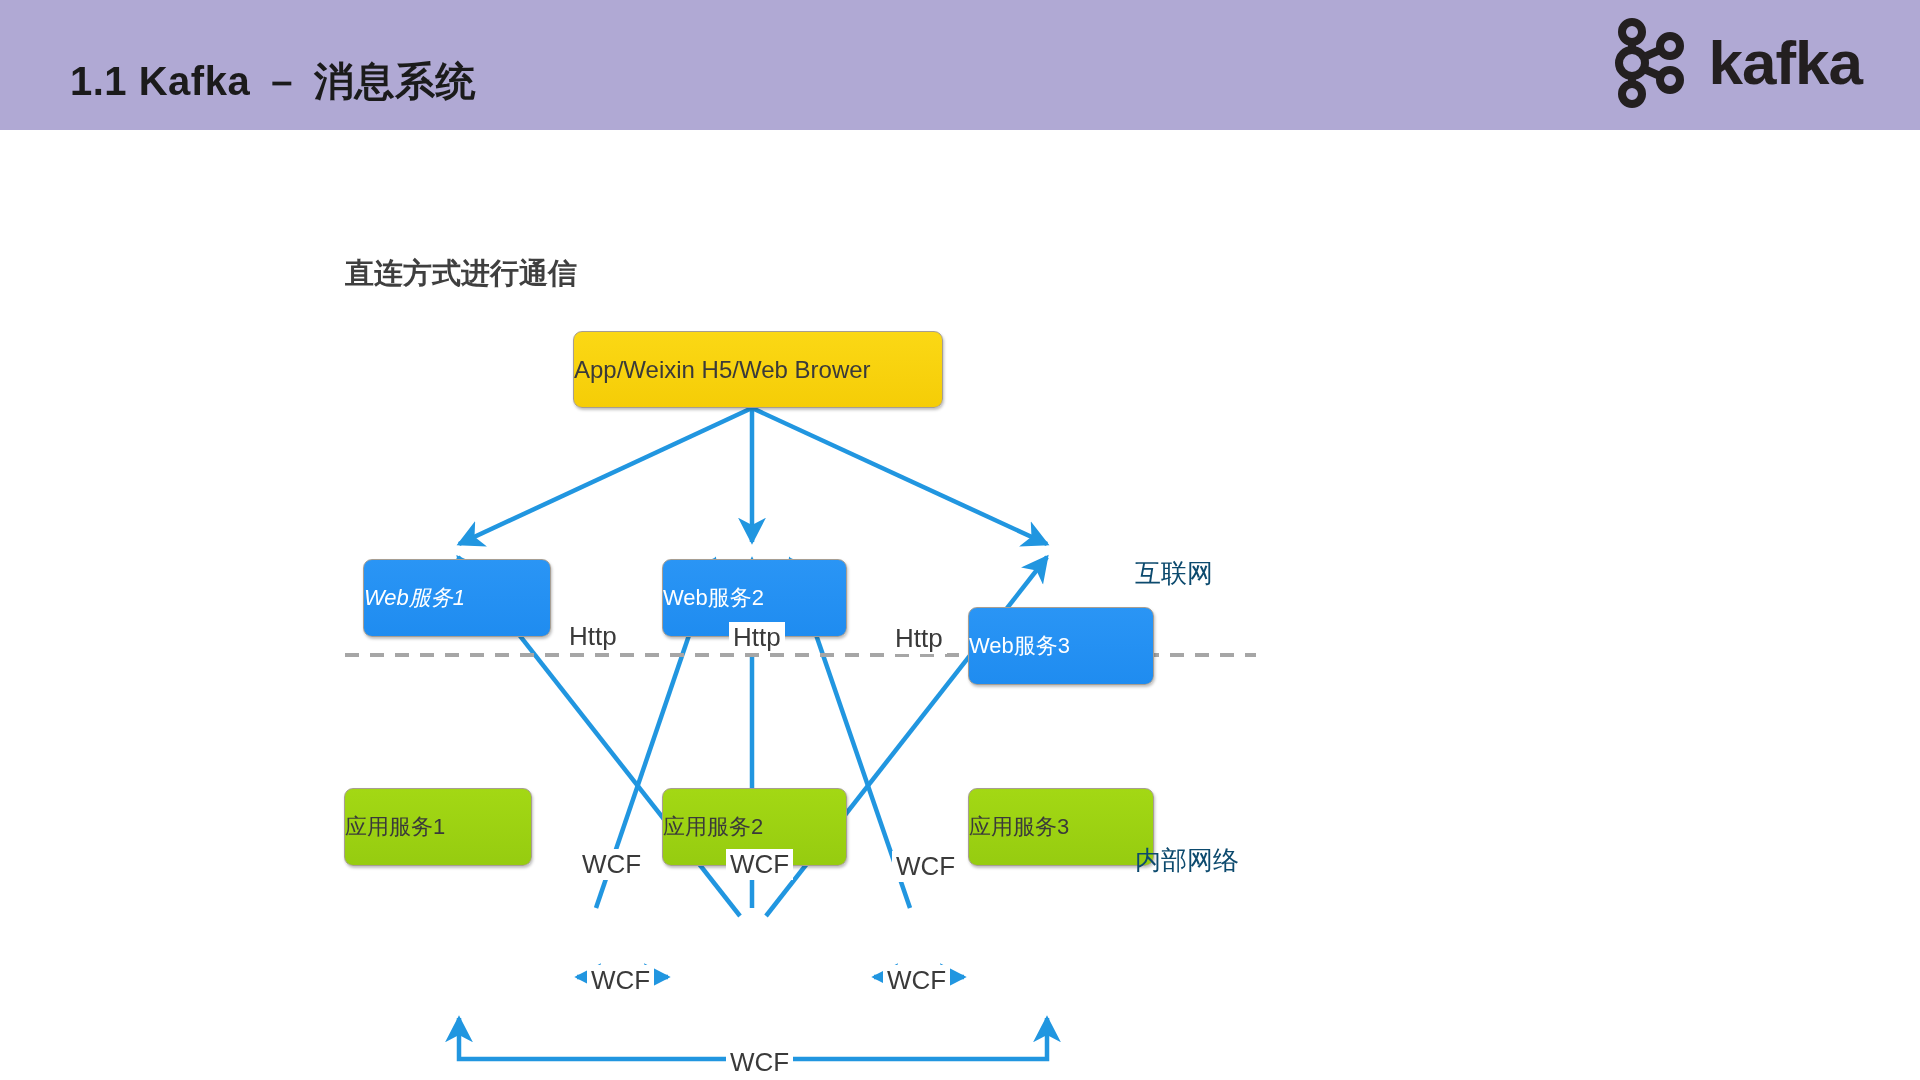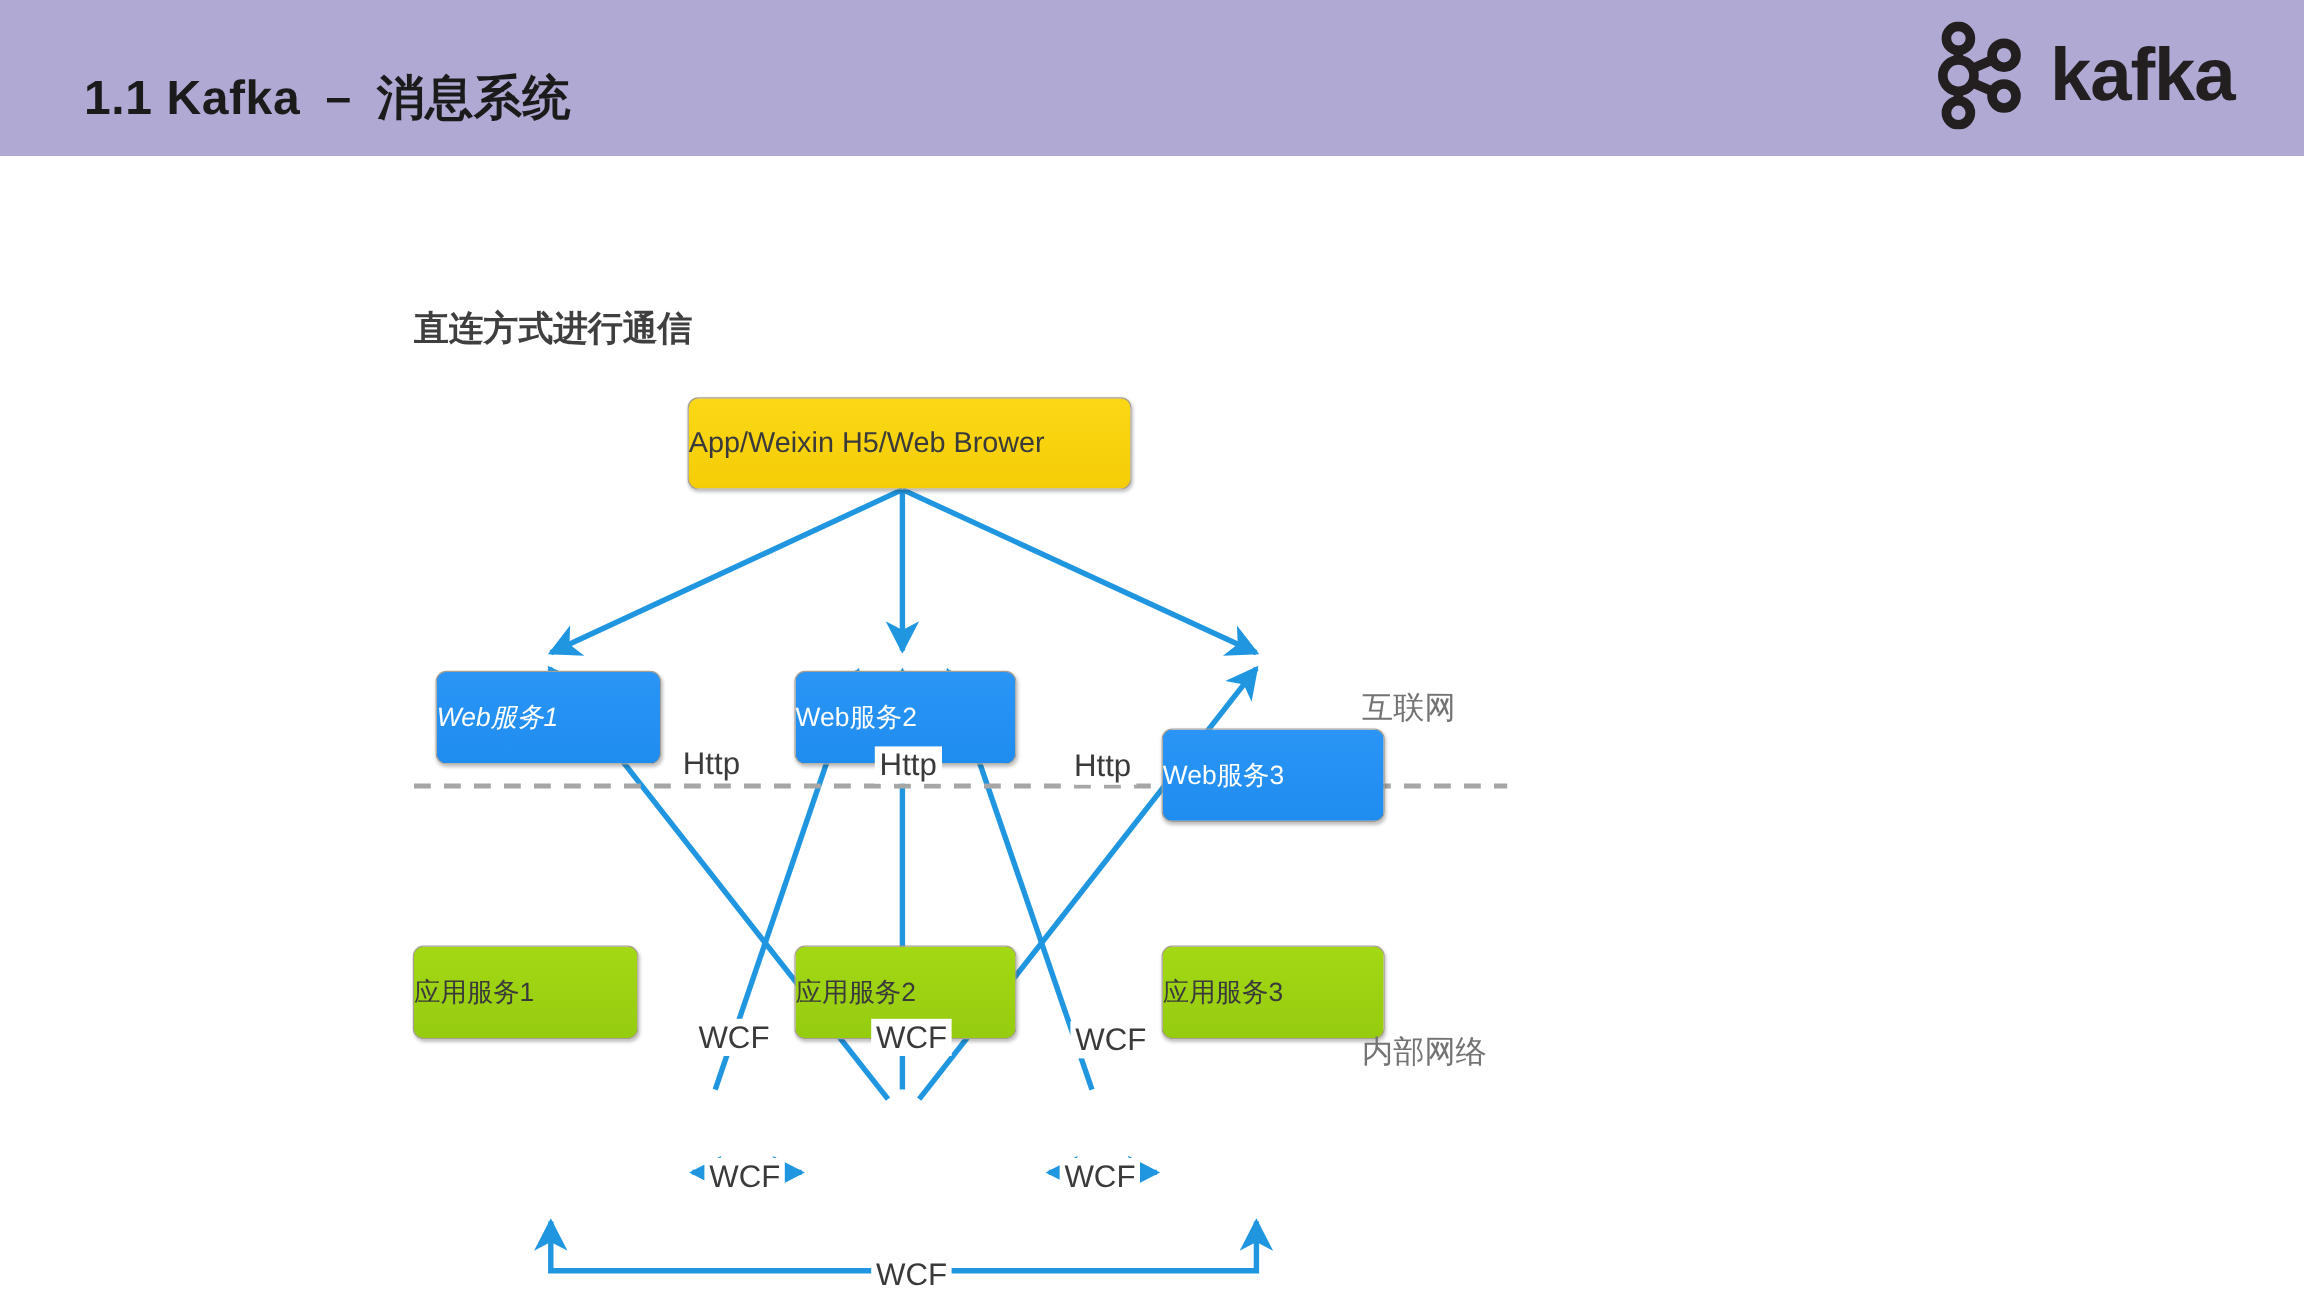--- a/index.html
+++ b/index.html
@@ -104,24 +104,23 @@
     font-size: 26px;
     color: #3a3a3a;
     background: #ffffff;
     padding: 0 4px;
     z-index: 4;
     white-space: nowrap;
   }
   .zone-label {
     position: absolute;
     font-size: 26px;
-    color: #737373;
+    color: #0c4a6e;
     white-space: nowrap;
     z-index: 4;
-    margin-top: 16px;
   }
   svg.edges {
     position: absolute;
     left: 0; top: 0;
     width: 1920px;
     height: 934px;
     z-index: 1;
   }
 </style>
 </head>

